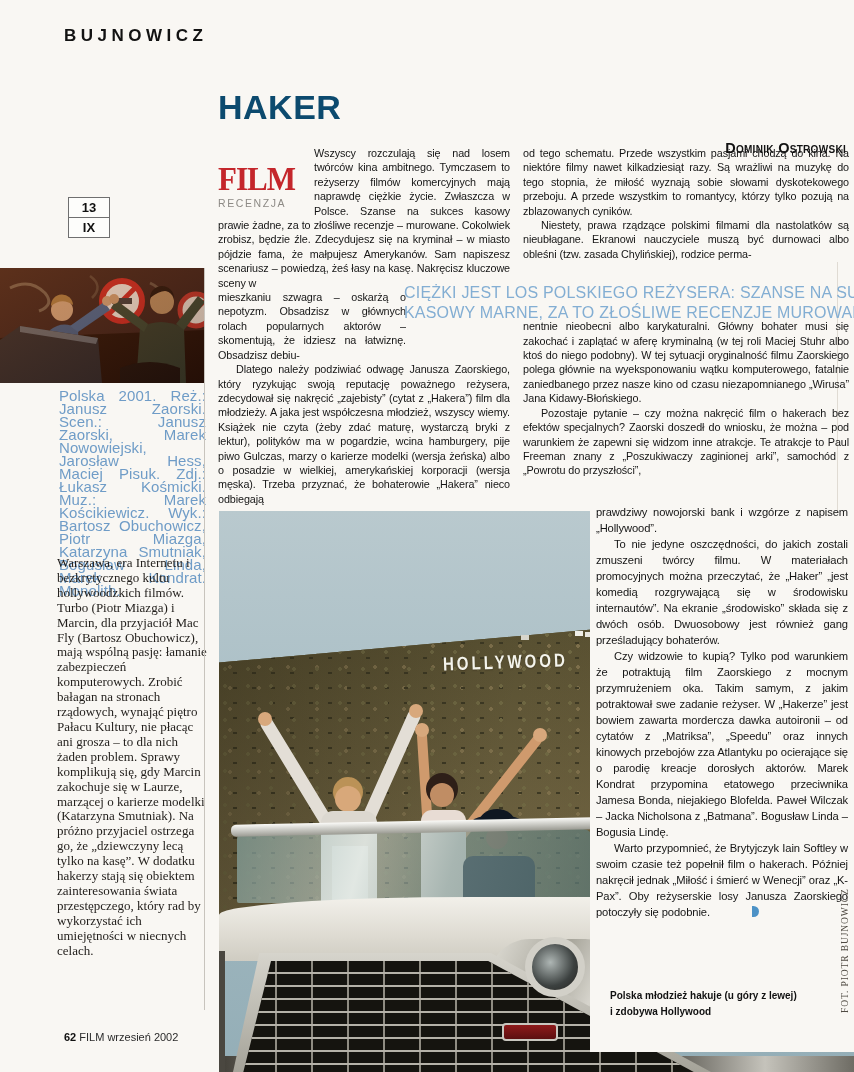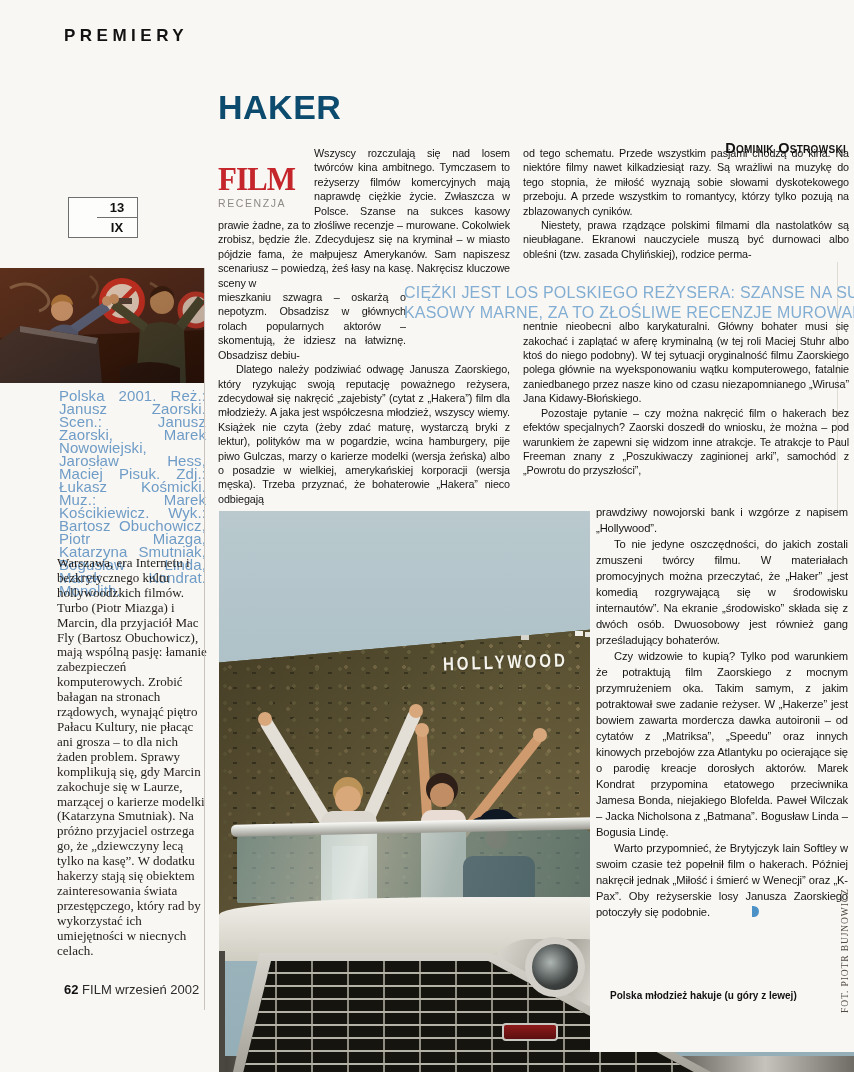--- a/index.html
+++ b/index.html
@@ -3,21 +3,21 @@
 <meta charset="utf-8">
 <style>
   html,body{margin:0;padding:0;background:#e8e6e2;}
   .page{position:relative;width:854px;height:1072px;background:#f9f7f3;overflow:hidden;
         font-family:"Liberation Sans",sans-serif;color:#141414;}
 
   
   .premiery{position:absolute;left:64px;top:26px;font-size:17px;font-weight:800;
             letter-spacing:4.5px;color:#121212;}
   .datebox{position:absolute;left:68px;top:197px;width:40px;border:1px solid #6f6f6f;
-           background:#fdfdfb;text-align:center;padding-left:28px;}
+           background:#fdfdfb;text-align:center;}
   .datebox .cell{height:19px;line-height:19px;font-size:13px;font-weight:700;color:#111;}
   .datebox .cell:first-child{border-bottom:1px solid #6f6f6f;}
 
   
   .side-photo{position:absolute;left:0;top:268px;width:205px;height:115px;overflow:hidden;background:#241208;}
   .film-credits{position:absolute;left:59px;top:389px;width:147px;font-size:15px;line-height:13px;
                 text-align:justify;color:#6f9cc7;letter-spacing:.1px;}
   .film-synopsis{position:absolute;left:57px;top:556px;width:151px;
                  font-family:"Liberation Serif",serif;font-size:13px;line-height:14.9px;color:#201d1a;}
   .vrule{position:absolute;left:204px;top:268px;width:1px;height:742px;background:#c8c4bd;}
@@ -47,21 +47,21 @@
 
   .colnarrow{position:absolute;left:596px;top:504px;width:252px;font-size:11.2px;line-height:16px;z-index:10;}
   .end-mark{display:inline-block;width:7px;height:11px;margin-left:42px;background:#4d92c6;
             border-radius:0 11px 11px 0;vertical-align:-1px;}
 
   .photo-caption{position:absolute;left:610px;top:988px;z-index:10;font-size:10px;line-height:16px;
                  font-weight:700;color:#111;}
   .photo-credit{position:absolute;left:840px;top:1013px;transform:rotate(-90deg);transform-origin:0 0;
                 font-family:"Liberation Serif",serif;font-size:9.5px;letter-spacing:.9px;color:#4f4a42;
                 white-space:nowrap;z-index:11;}
-  .footer{position:absolute;left:64px;top:982px;font-size:13px;color:#2b2b2b;}
+  .footer{position:absolute;left:64px;top:1031px;font-size:11px;color:#2b2b2b;}
   .footer .pn{font-weight:700;color:#111;}
 
   
   .main-photo{position:absolute;left:219px;top:511px;width:635px;height:561px;overflow:hidden;background:#9db6bd;}
   .sky{position:absolute;inset:0;background:linear-gradient(#b9c9ce 0%,#aabfc6 38%,#9db5bd 68%,#94aeb7 100%);}
   .hill{position:absolute;inset:0;
         clip-path:polygon(0 27%,20% 25%,40% 23%,60% 21%,80% 20%,100% 19%,100% 78%,0 78%);
         background-color:#564f31;
         background-image:
           radial-gradient(5px 4px at 6px 5px, #6e6742 45%, rgba(0,0,0,0) 46%),
@@ -98,21 +98,21 @@
   .reflector{position:absolute;left:283px;top:512px;width:52px;height:14px;z-index:6;border-radius:4px;
         border:2px solid #c9c7bf;background:linear-gradient(#8e1a1a,#5c0f10);}
   .photo-left-edge{position:absolute;left:0;top:440px;width:6px;height:121px;z-index:6;background:#4a4740;}
   .photo-overlay{position:absolute;left:371px;top:0;width:264px;height:541px;background:#f9f7f3;z-index:7;}
 </style>
 </head>
 <body>
 
 <div class="page">
 
-  <div class="premiery">PREMIERY</div>
+  <div class="premiery">BUJNOWICZ</div>
   <div class="datebox">
     <div class="cell">13</div>
     <div class="cell">IX</div>
   </div>
 
   <div class="side-photo">
     <svg width="205" height="115" viewBox="0 0 205 115">
       <rect width="205" height="115" fill="#2a160e"></rect>
       <rect width="205" height="70" fill="#35201a"></rect>
       <path d="M0 70 L205 62 L205 115 L0 115 Z" fill="#1c0f07"></path>
@@ -241,20 +241,21 @@
 
   <div class="colnarrow bodytext">
     <p>prawdziwy nowojorski bank i wzgórze z napisem „Hollywood”.</p>
     <p class="indent">To nie jedyne oszczędności, do jakich zostali zmuszeni twórcy filmu. W materiałach promocyjnych można przeczytać, że „Haker” „jest komedią rozgrywającą się w środowisku internautów”. Na ekranie „środowisko” składa się z dwóch osób. Dwuosobowy jest również gang prześladujący bohaterów.</p>
     <p class="indent">Czy widzowie to kupią? Tylko pod warunkiem że potraktują film Zaorskiego z mocnym przymrużeniem oka. Takim samym, z jakim potraktował swe zadanie reżyser. W „Hakerze” jest bowiem zawarta mordercza dawka autoironii – od cytatów z „Matriksa”, „Speedu” oraz innych kinowych przebojów zza Atlantyku po ocierające się o parodię kreacje dorosłych aktorów. Marek Kondrat przypomina etatowego przeciwnika Jamesa Bonda, niejakiego Blofelda. Paweł Wilczak – Jacka Nicholsona z „Batmana”. Bogusław Linda – Bogusia Lindę.</p>
     <p class="indent"><span>Warto przypomnieć, że Brytyjczyk Iain Softley w swoim czasie też popełnił film o hakerach. Później nakręcił jednak „Miłość i śmierć w Wenecji” oraz „K-Pax”. Oby reżyserskie losy Janusza Zaorskiego potoczyły się podobnie.</span><span class="end-mark"></span></p>
   </div>
 
   <div class="photo-caption">
     <div>Polska młodzież hakuje (u góry z lewej)</div>
+    <div>i zdobywa Hollywood</div>
   </div>
   <div class="photo-credit">FOT. PIOTR BUJNOWICZ</div>
   <div class="footer">
     <span class="pn">62</span>
     <span>FILM wrzesień 2002</span>
   </div>
 
 </div>
 
 </body></html>

